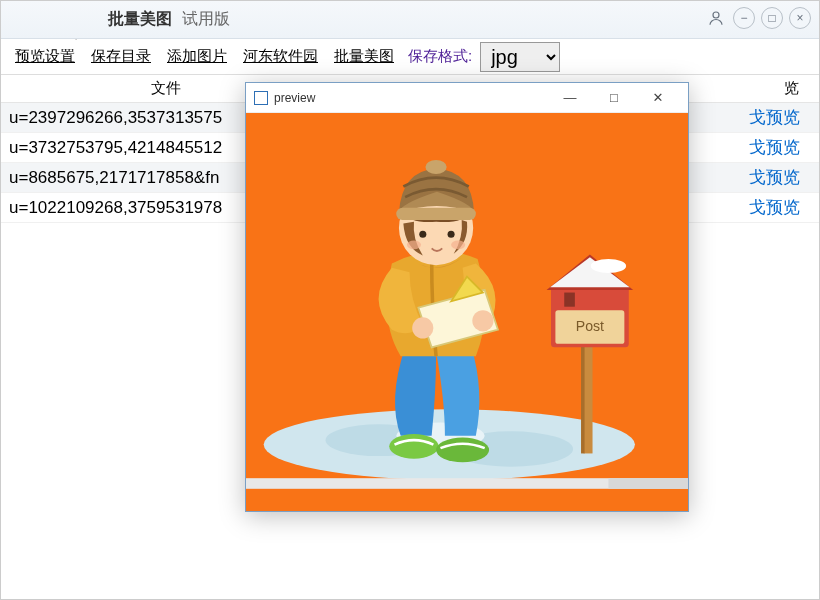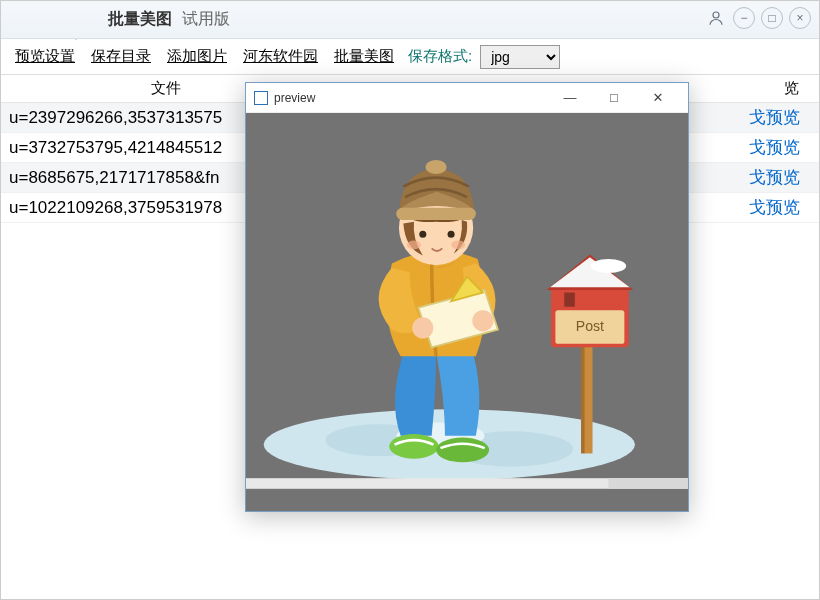--- a/index.html
+++ b/index.html
@@ -9,22 +9,22 @@
 
 .titlebar { height: 38px; background: linear-gradient(#f5f8fb, #eef3f8); display: flex; align-items: center; padding: 0 12px; position: relative; border-bottom: 1px solid #d8e0e8; }
 .app-title { font-size: 16px; font-weight: bold; color: #333; margin-left: 95px; }
 .app-sub { font-size: 16px; color: #666; margin-left: 10px; }
 .title-controls { position: absolute; right: 8px; top: 6px; display: flex; gap: 6px; align-items: center; }
 .title-controls .tcicon { width: 22px; height: 22px; border: 1px solid #b8c0c8; border-radius: 50%; display: flex; align-items: center; justify-content: center; font-size: 12px; color: #6a7480; background: #f2f6fa; cursor: pointer; }
 .tcicon.user { border: none; background: transparent; font-size: 16px; }
 
 .toolbar { height: 36px; border-bottom: 1px solid #ddd; display: flex; align-items: center; padding: 0 8px; gap: 4px; font-size: 15px; }
 .toolbar .tbtn { padding: 4px 6px; cursor: pointer; text-decoration: underline; color: #000; text-align: right; }
-.toolbar .lbl { padding: 4px 4px; color: #0f766e; }
-.toolbar select { border: 1px solid #999; padding: 2px 6px; font-size: 14px; width: 80px; }
+.toolbar .lbl { padding: 4px 4px; color: #4c1d95; }
+.toolbar select { border: 1px solid #999; padding: 2px 6px; font-size: 20px; width: 80px; }
 
 .headerrow { display: flex; height: 28px; align-items: center; border-bottom: 1px solid #e5e5e5; background: #fff; font-size: 15px; }
 .headerrow .col-file { flex: 0 0 330px; text-align: center; }
 .headerrow .col-prev { flex: 1; text-align: right; padding-right: 20px; }
 
 .rows { }
 .row { display: flex; height: 30px; align-items: center; font-size: 17px; border-bottom: 1px solid #f0f0f0; }
 .row:nth-child(odd) { background: #f3f5f7; }
 .row:nth-child(even) { background: #fff; }
 .row .rfile { flex: 1; padding-left: 8px; white-space: nowrap; overflow: hidden; }
@@ -35,21 +35,21 @@
 .watermark .logo { display: inline-block; vertical-align: middle; }
 .wm-sub { position: absolute; top: 26px; left: 46px; font-size: 12px; color: #888; opacity: 0.6; pointer-events: none; }
 
 
 .preview-window { position: absolute; top: 82px; left: 245px; width: 444px; height: 430px; background: #fff; border: 1px solid #7a9fc4; box-shadow: 0 4px 24px rgba(0,0,0,0.25); display: flex; flex-direction: column; }
 .pw-titlebar { height: 30px; background: #fff; display: flex; align-items: center; padding: 0 8px; border-bottom: 1px solid #eee; }
 .pw-titlebar .pw-icon { width: 14px; height: 14px; border: 1px solid #2d6fb5; margin-right: 6px; }
 .pw-titlebar .pw-title { font-size: 12px; color: #333; flex: 1; }
 .pw-controls { display: flex; }
 .pw-controls .pwc { width: 44px; height: 28px; display: flex; align-items: center; justify-content: center; font-size: 13px; color: #444; cursor: pointer; }
-.pw-body { flex: 1; background: #737373; display: flex; align-items: center; justify-content: center; position: relative; overflow: hidden; }
+.pw-body { flex: 1; background: #f97316; display: flex; align-items: center; justify-content: center; position: relative; overflow: hidden; }
 
 
 .illus { width: 100%; height: 100%; }
 </style>
 </head>
 <body>
 
 <div class="main-window">
 
   <div class="watermark">

